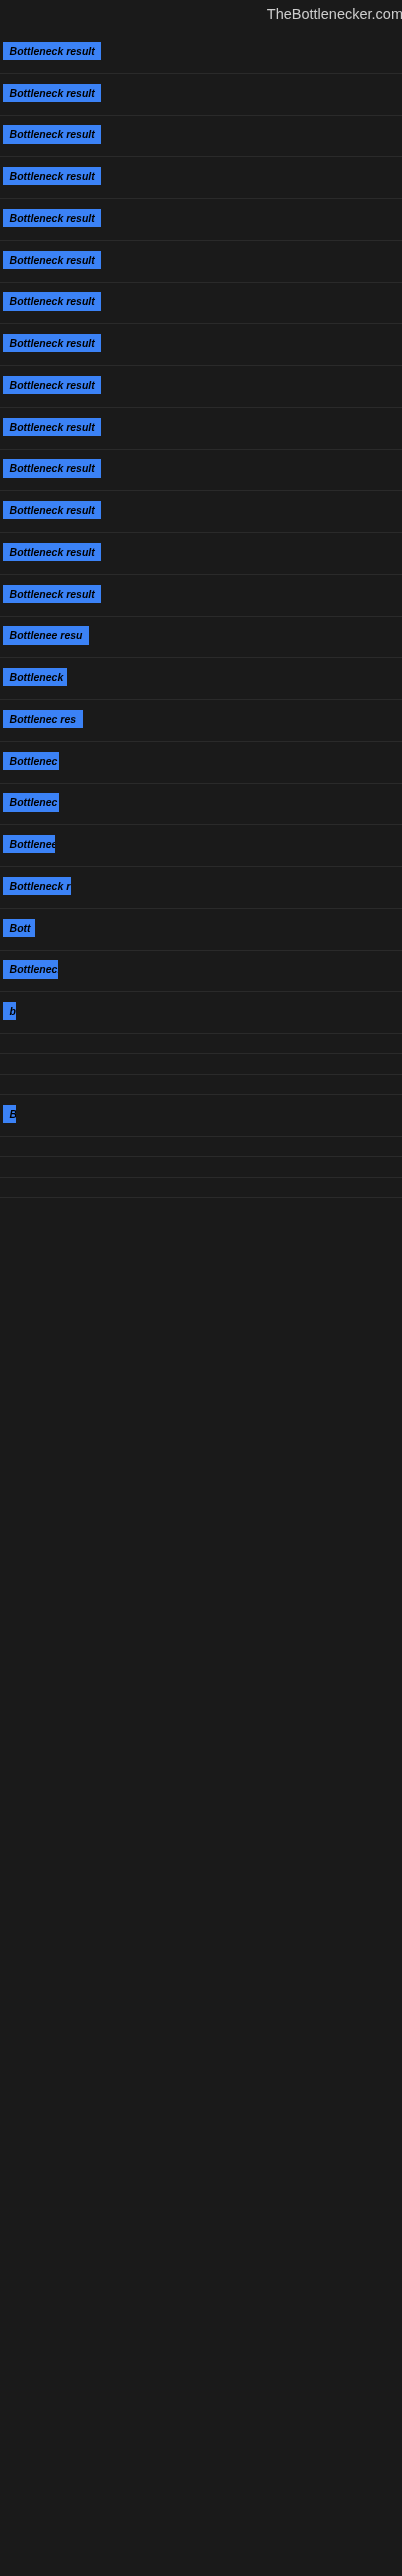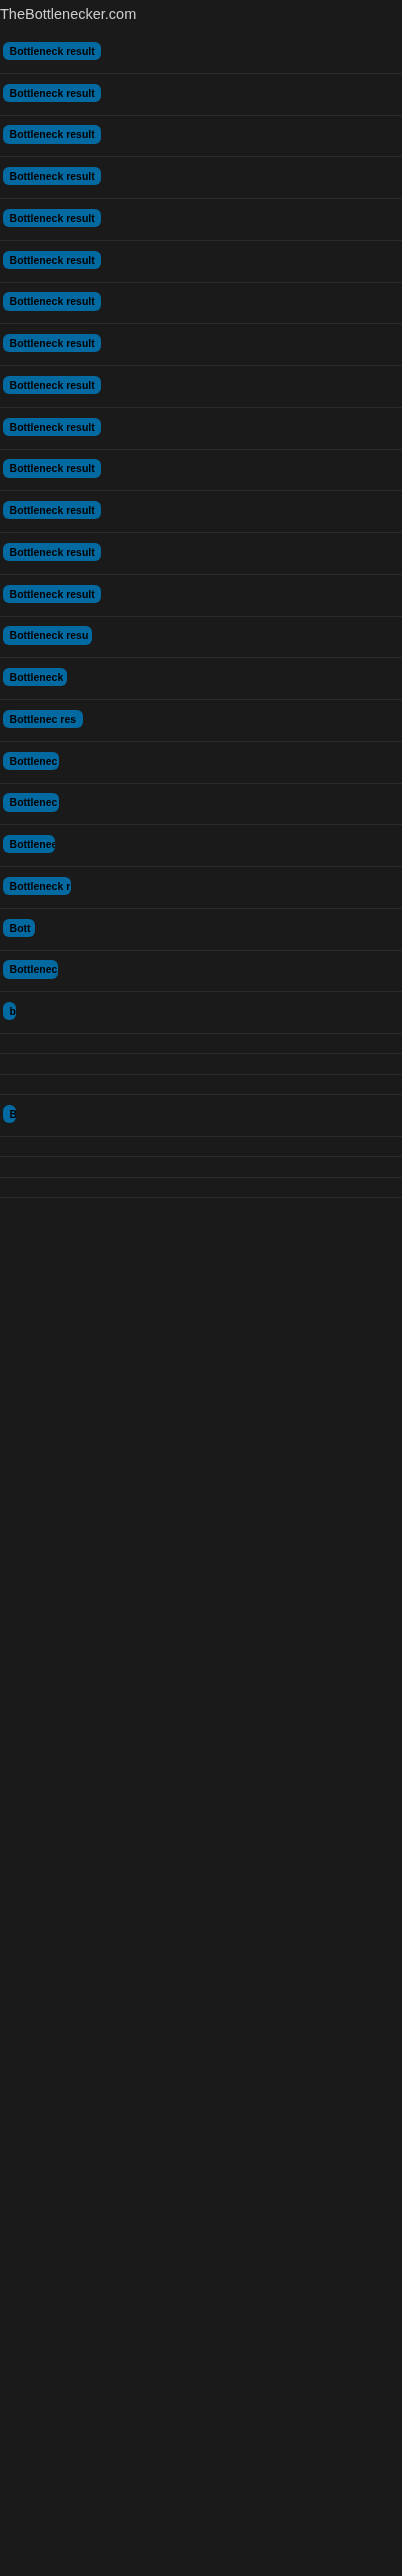--- a/index.html
+++ b/index.html
@@ -11,37 +11,38 @@
     body {
       width: 403px;
       min-height: 2576px;
       background-color: #1a1a1a;
       font-family: Arial, sans-serif;
       position: relative;
       overflow-x: hidden;
     }
 
     .site-title {
-      text-align: left;
+      text-align: right;
       color: #ccc;
       font-size: 14.5px;
       padding: 6.4px 0 9.7px 0;
       font-weight: normal;
     }
 
     .bottleneck-badge {
       display: inline-block;
-      background-color: #0369a1;
+      background-color: #3b82f6;
       color: #000;
       font-size: 10.5px;
       font-weight: bold;
       padding: 3.2px 6.4px;
-      border-radius: 6px;
+      border-radius: 0;
       white-space: nowrap;
       overflow: hidden;
+      font-style: italic;
     }
 
     .row {
       padding: 9.7px 3.2px;
       border-bottom: 0.8px solid #2a2a2a;
     }
   </style>
 </head>
 <body>
 
@@ -57,21 +58,21 @@
     <div class="row"><span class="bottleneck-badge" style="max-width: 105px;">Bottleneck result</span></div>
     <div class="row"><span class="bottleneck-badge" style="max-width: 105px;">Bottleneck result</span></div>
     <div class="row"><span class="bottleneck-badge" style="max-width: 105px;">Bottleneck result</span></div>
     <div class="row"><span class="bottleneck-badge" style="max-width: 105px;">Bottleneck result</span></div>
     <div class="row"><span class="bottleneck-badge" style="max-width: 105px;">Bottleneck result</span></div>
     <div class="row"><span class="bottleneck-badge" style="max-width: 105px;">Bottleneck result</span></div>
     <div class="row"><span class="bottleneck-badge" style="max-width: 105px;">Bottleneck result</span></div>
     <div class="row"><span class="bottleneck-badge" style="max-width: 105px;">Bottleneck result</span></div>
     <div class="row"><span class="bottleneck-badge" style="max-width: 105px;">Bottleneck result</span></div>
     <div class="row"><span class="bottleneck-badge" style="max-width: 105px;">Bottleneck result</span></div>
-    <div class="row"><span class="bottleneck-badge" style="max-width: 89px;">Bottleneck resu</span></div>
+    <div class="row"><span class="bottleneck-badge" style="max-width: 89px;">Bottlenee resu</span></div>
     <div class="row"><span class="bottleneck-badge" style="max-width: 64px;">Bottleneck</span></div>
     <div class="row"><span class="bottleneck-badge" style="max-width: 81px;">Bottlenec res</span></div>
     <div class="row"><span class="bottleneck-badge" style="max-width: 56px;">Bottlenec</span></div>
     <div class="row"><span class="bottleneck-badge" style="max-width: 56px;">Bottlenec</span></div>
     <div class="row"><span class="bottleneck-badge" style="max-width: 52px;">Bottlenee</span></div>
     <div class="row"><span class="bottleneck-badge" style="max-width: 68px;">Bottleneck r</span></div>
     <div class="row"><span class="bottleneck-badge" style="max-width: 32px;">Bott</span></div>
     <div class="row"><span class="bottleneck-badge" style="max-width: 55px;">Bottleneck</span></div>
     <div class="row"><span class="bottleneck-badge" style="max-width: 9.7px;">b</span></div>
     <div class="row"></div>

